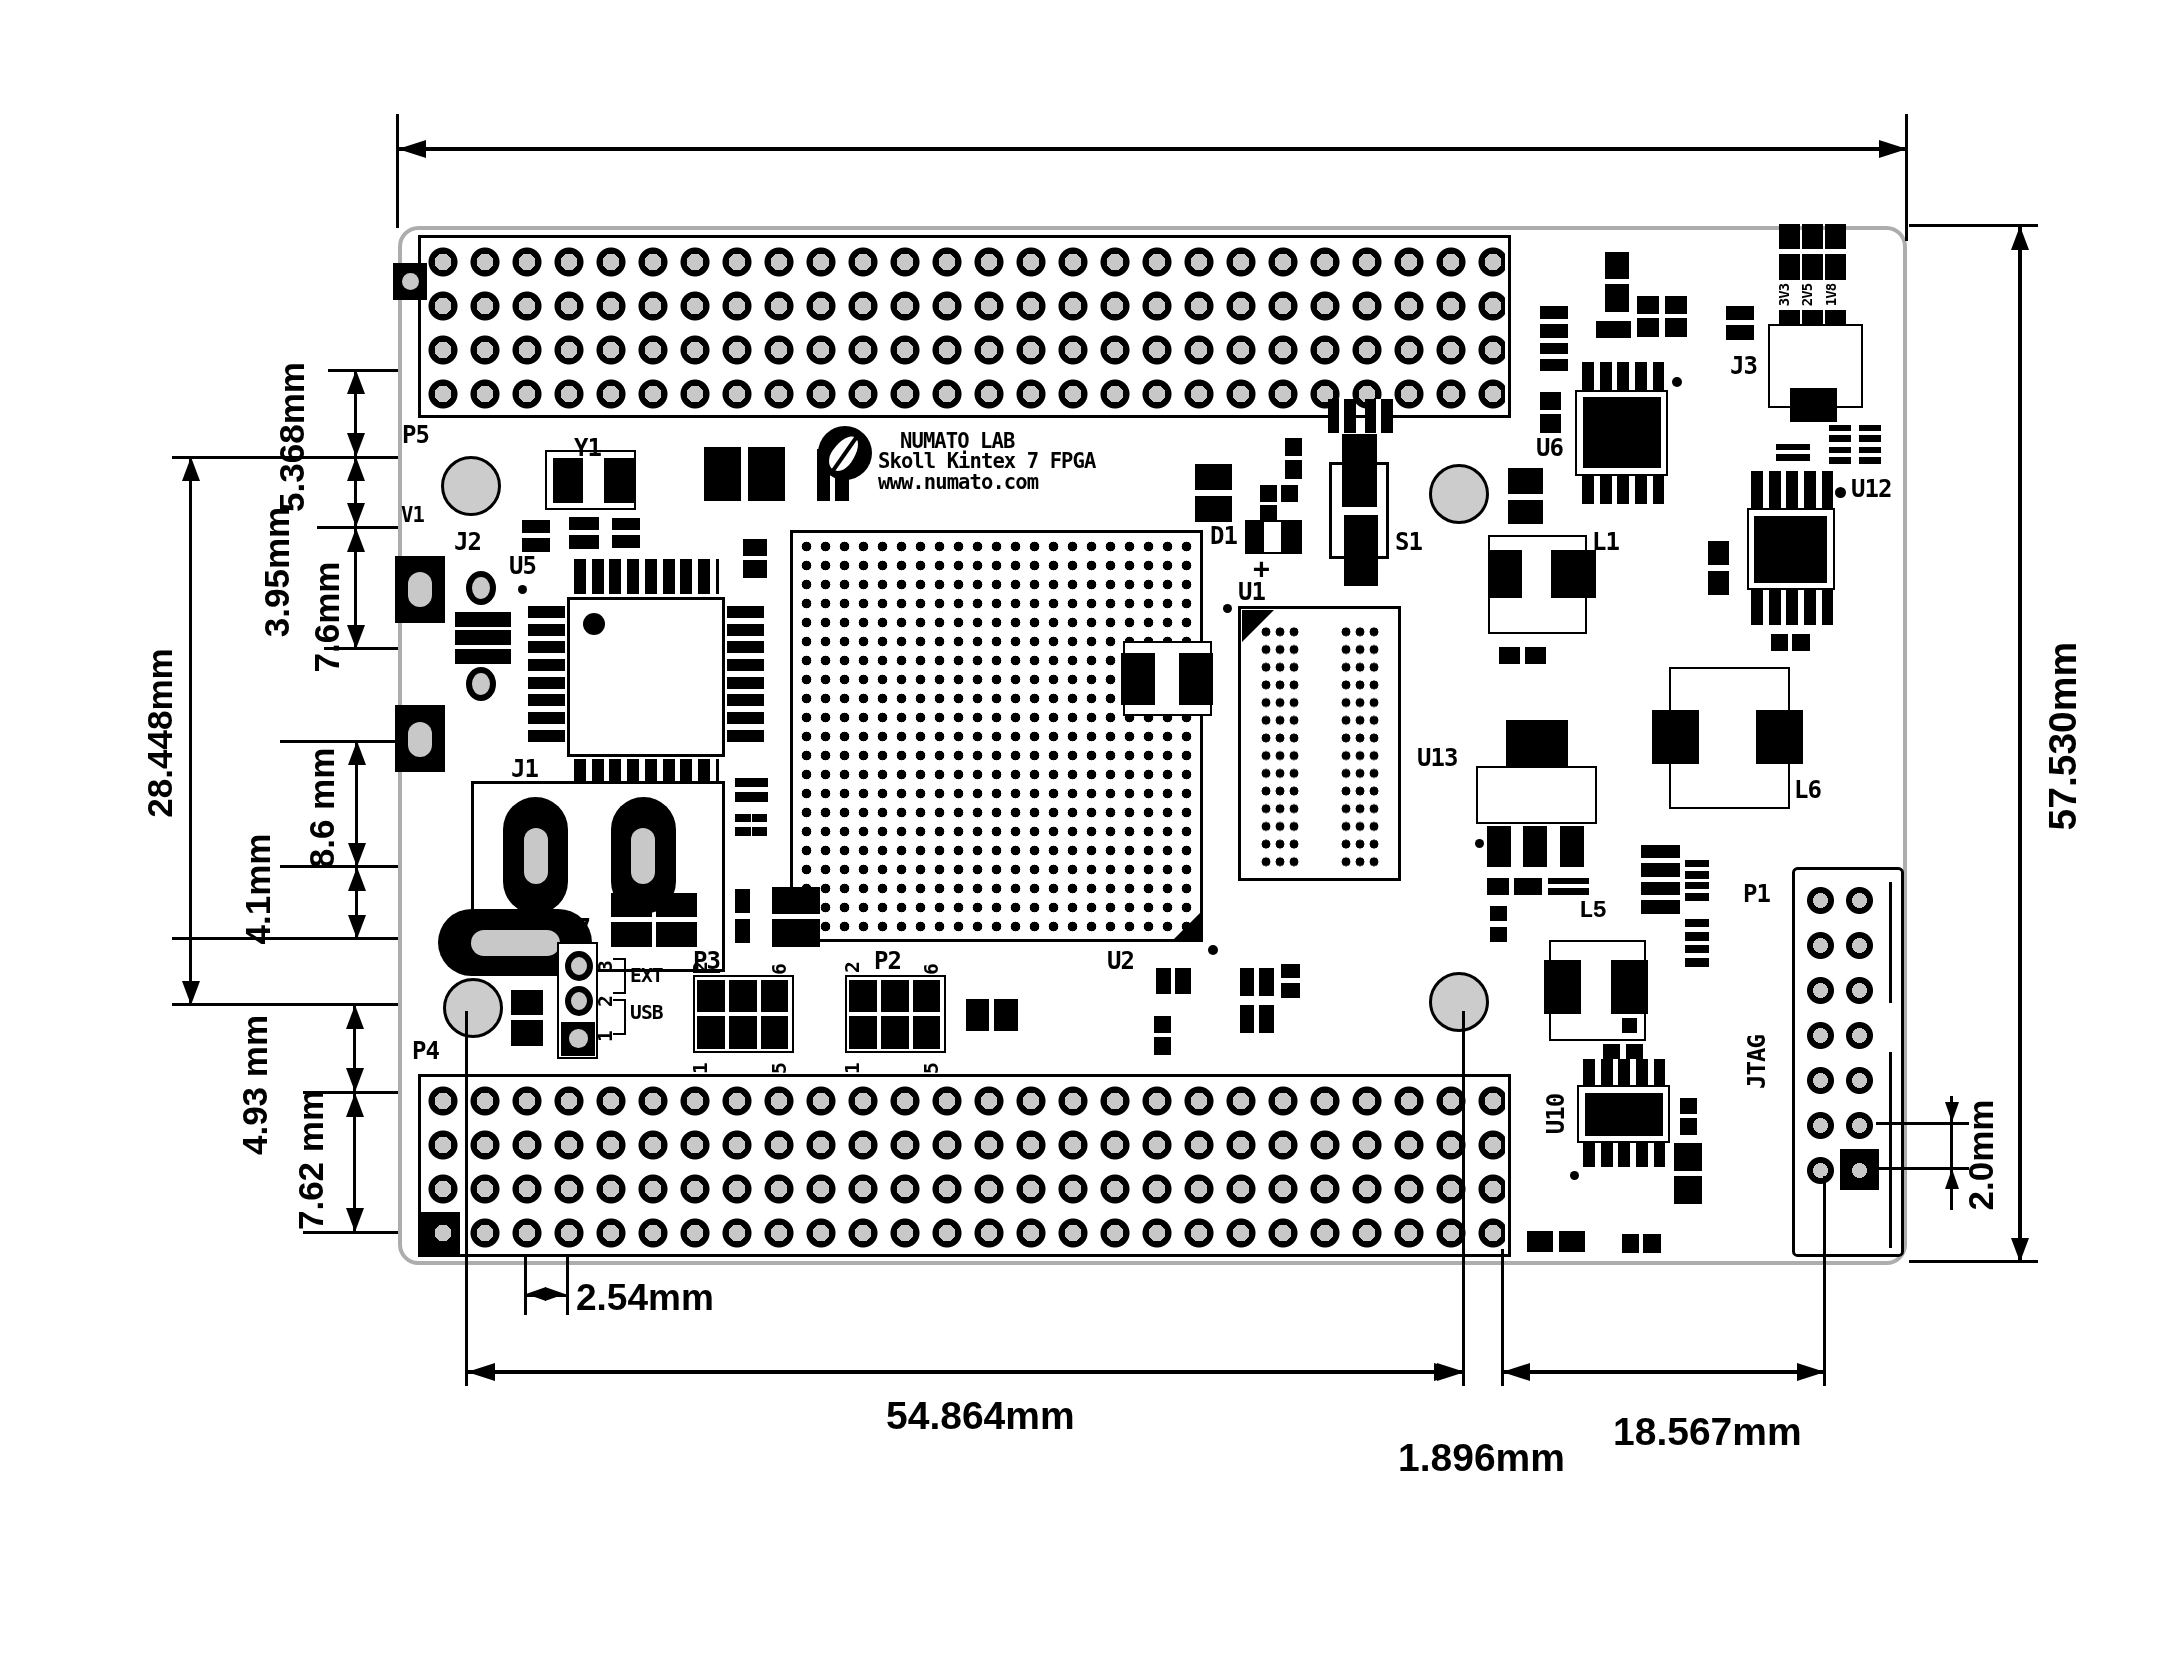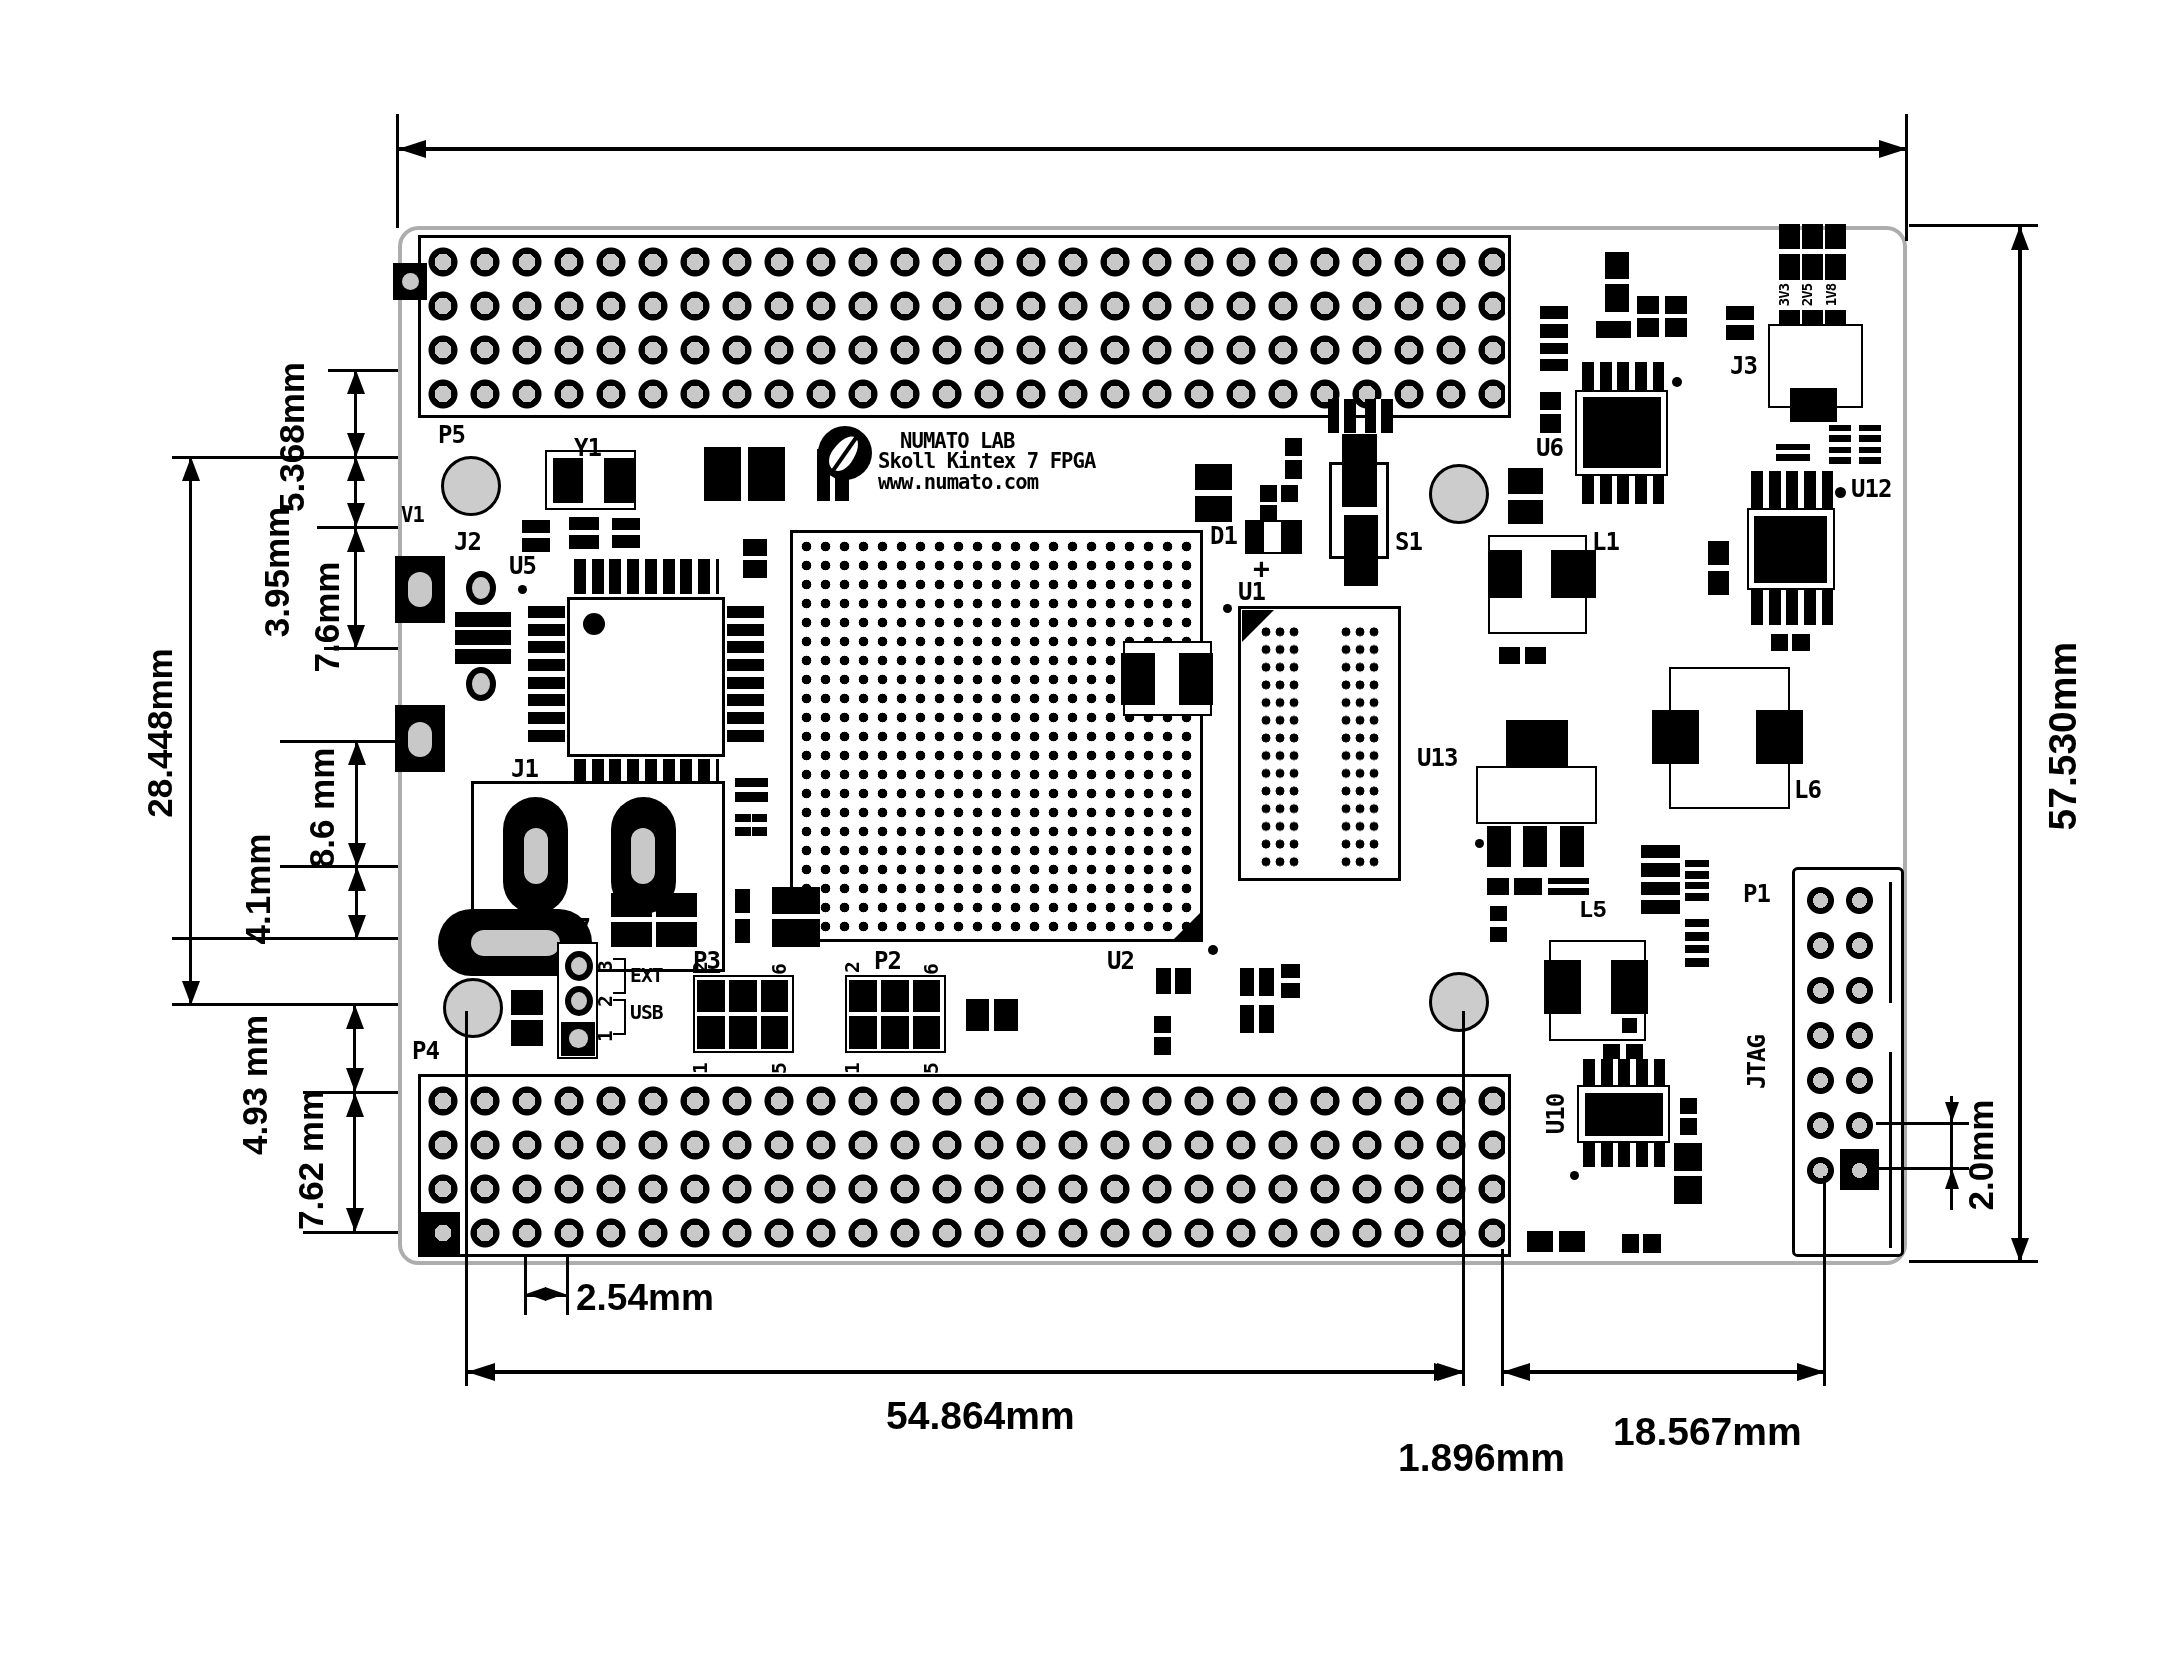--- a/index.html
+++ b/index.html
@@ -50,21 +50,21 @@
 <body>
 
 <div id="stage">
 
   <div class="board" style="left:398px;top:226px;width:1509px;height:1039px;"></div>
 
   <div class="box" style="left:418px;top:235px;width:1093px;height:183px;border-width:3.7px;"></div>
   <div class="grid-holes" style="left:422px;top:240px;width:1083px;height:175px;"></div>
   <div class="pad" style="left:393px;top:263px;width:34px;height:37px;"></div>
   <div class="dot" style="left:402px;top:273px;width:17px;height:17px;background:#c8c8c8;"></div>
-  <div class="ref" style="left:438px;top:421px;">P5</div>
+  <div class="ref" style="left:402px;top:421px;">P5</div>
 
   <div class="box" style="left:418px;top:1074px;width:1093px;height:183px;border-width:3.7px;"></div>
   <div class="pad" style="left:419px;top:1212px;width:41px;height:43px;"></div>
   <div class="grid-holes" style="left:422px;top:1079px;width:1083px;height:175px;"></div>
   <div class="ref" style="left:412px;top:1037px;">P4</div>
 
   <div class="box" style="left:790px;top:530px;width:413px;height:412px;border-width:3.7px;"></div>
   <div class="grid-dots" style="left:797px;top:537px;width:399px;height:397px;"></div>
   <div class="abs" style="left:1173px;top:912px;width:0;height:0;border-style:solid;border-width:0 0 28px 28px;border-color:transparent transparent #000 transparent;"></div>
   <div class="dot" style="left:1208px;top:945px;width:10.3px;height:10.3px;"></div>

